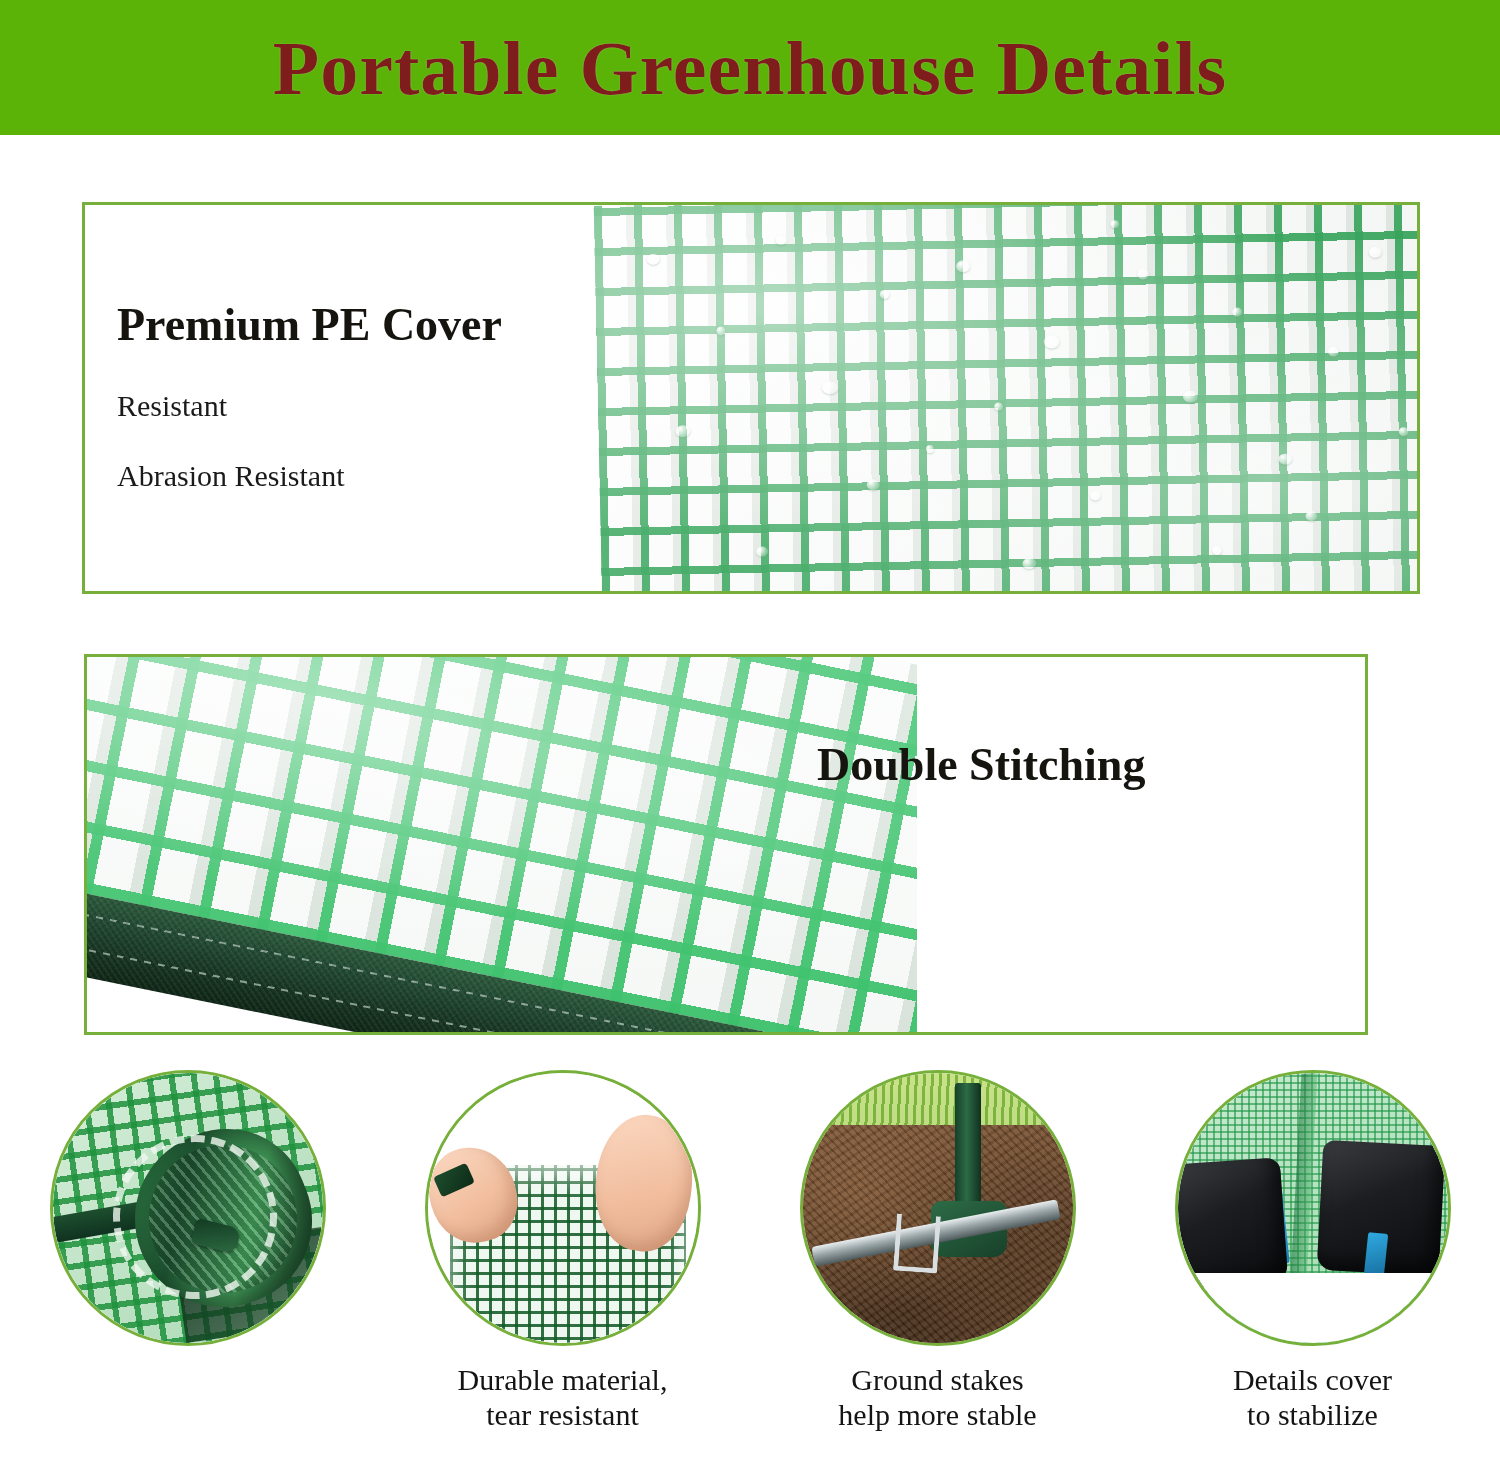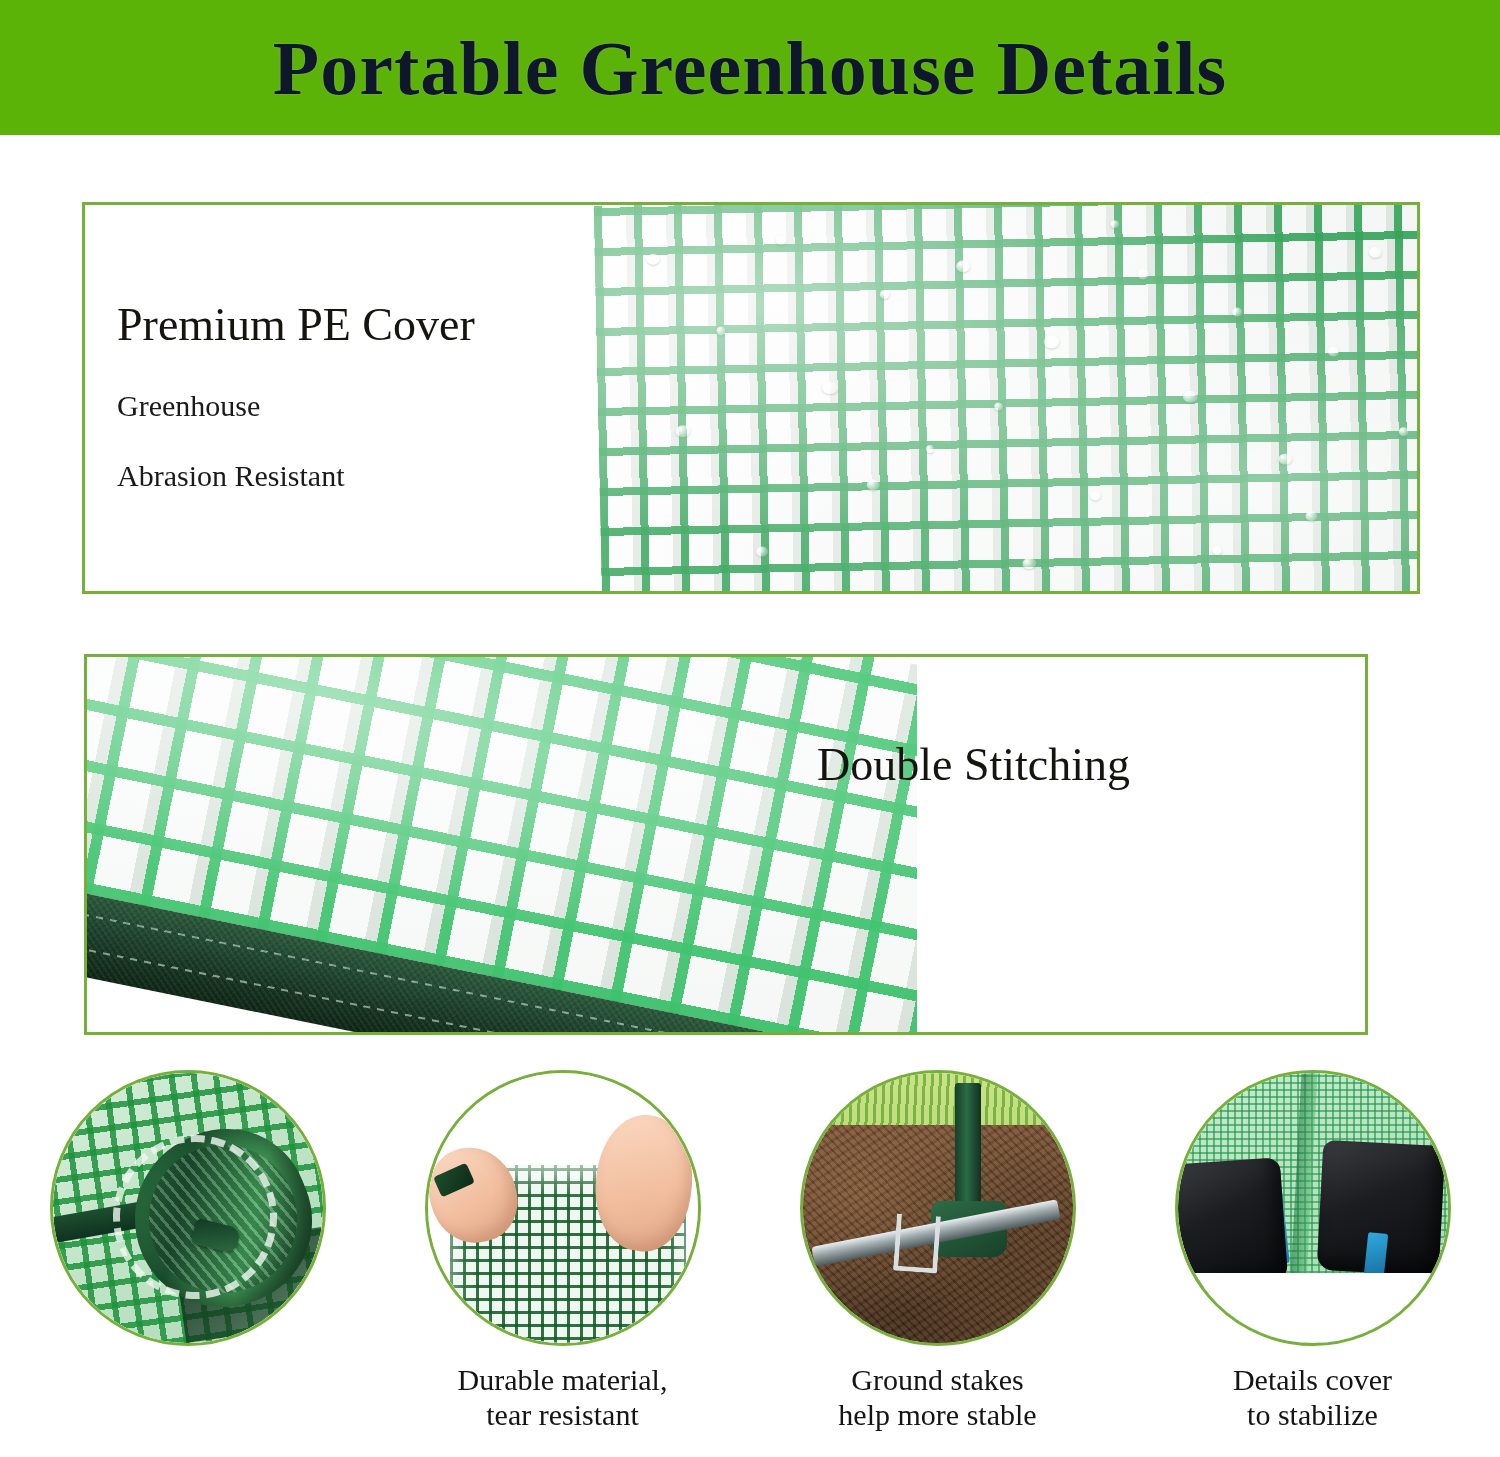--- a/index.html
+++ b/index.html
@@ -10,41 +10,41 @@
     background:#ffffff;
   }
 
   
   .header-band{
     position:absolute;left:0;top:0;width:1500px;height:135px;
     background:#5cb307;
     display:flex;align-items:center;justify-content:center;
   }
   .header-title{
-    color:#0f172a;
+    color:#7f1d1d;
     font-family:"Liberation Serif","DejaVu Serif",serif;
     font-size:76px;font-weight:700;letter-spacing:1px;
     line-height:1;white-space:nowrap;
     text-shadow:0 0 1px rgba(255,255,255,.6);
   }
 
   
   .panel{
     position:absolute;background:#ffffff;
     border:3px solid #76b03a;
     box-sizing:border-box;overflow:hidden;
   }
 
   
   #panel-pe{ left:82px; top:202px; width:1338px; height:392px; }
   .panel-text-left{
     position:absolute;left:32px;top:96px;width:490px;
   }
   .panel-head{
-    font-size:46px;font-weight:400;color:#16140f;
+    font-size:46px;font-weight:700;color:#16140f;
     line-height:1.05;margin:0 0 42px 0;white-space:nowrap;
   }
   .panel-sub{
     font-size:30px;color:#1a1a1a;line-height:1;margin:0 0 40px 0;
     white-space:nowrap;
   }
 
   
   .mesh{
     position:absolute;
@@ -340,21 +340,21 @@
       <span style="left:49%;top:88%;width:14px;height:11px;"></span>
       <span style="left:71%;top:86%;width:10px;height:9px;"></span>
       <span style="left:38%;top:60%;width:8px;height:8px;"></span>
       <span style="left:60%;top:6%;width:9px;height:8px;"></span>
       <span style="left:82%;top:78%;width:12px;height:10px;"></span>
     </div>
   </div>
 
   <div class="panel-text-left">
     <p class="panel-head">Premium PE Cover</p>
-    <p class="panel-sub">Greenhouse</p>
+    <p class="panel-sub">Resistant</p>
     <p class="panel-sub">Abrasion Resistant</p>
   </div>
 </div>
 
 <div class="panel" id="panel-stitch">
 
   <div class="stitch-photo">
     <div class="stitch-sheet">
       <div class="stitch-mesh">
         <div class="gloss"></div>

